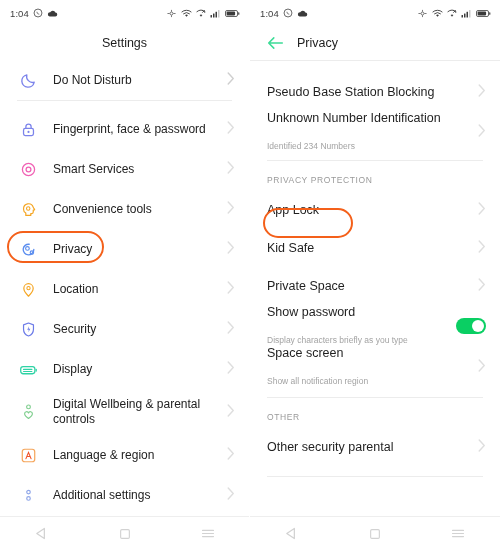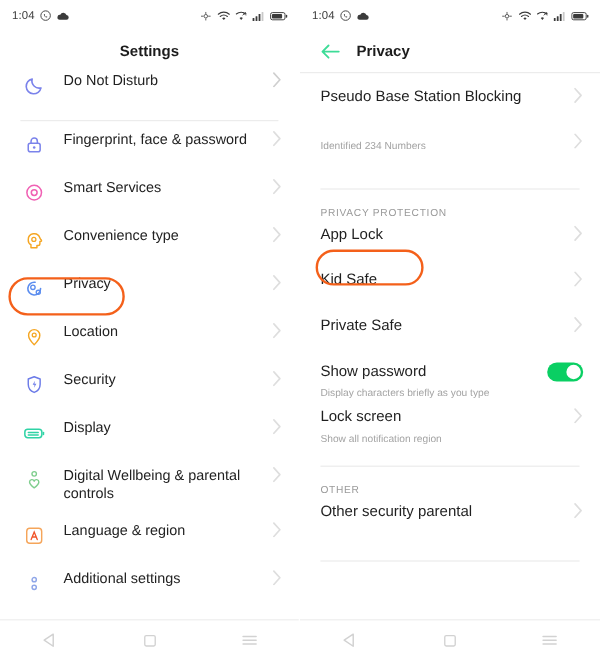--- a/index.html
+++ b/index.html
@@ -21,40 +21,40 @@
   .sb-left { display: flex; align-items: center; gap: 4px; }
   .sb-time { font-size: 9.5px; color: #3c3c3c; letter-spacing: .1px; }
   .sb-right { display: flex; align-items: center; gap: 4px; }
   .sb-ico { display: block; }
 
   
   .titlebar {
     height: 34px; display: flex; align-items: center; justify-content: center;
     position: relative;
   }
-  .title-text { font-size: 12.5px; font-weight: bold; color: #1c1c1c; }
+  .title-text { font-size: 12.5px; font-weight: normal; color: #1c1c1c; }
   .titlebar.with-back { justify-content: flex-start; padding-left: 17px; }
   .back-arrow { margin-right: 13px; display: flex; align-items: center; }
 
   
   .list { padding: 0 0 0 0; }
   .row {
-    display: flex; align-items: flex-start;
+    display: flex; align-items: center;
     padding: 0 14px 0 17px;
     min-height: 40px;
     position: relative;
   }
   .row.tall { min-height: 46px; }
   .row-icon {
     width: 22px; height: 22px; margin-right: 14px;
     flex: 0 0 22px; display: flex; align-items: center; justify-content: center;
   }
   .row-body { flex: 1 1 auto; display: flex; flex-direction: column; justify-content: center; }
   .row-label { font-size: 12px; color: #222; line-height: 15px; }
-  .row-sub { font-size: 8.5px; color: #a3a3a3; line-height: 12px; margin-top: 4px; }
+  .row-sub { font-size: 8.5px; color: #a3a3a3; line-height: 12px; margin-top: 14px; }
   .chev { flex: 0 0 auto; margin-left: 6px; }
 
   .divider { height: 1px; background: #ececec; margin: 0 17px; }
   .section-title {
     font-size: 8.5px; color: #9a9a9a; letter-spacing: .6px;
     padding: 14px 0 6px 17px; text-transform: uppercase;
   }
 
   
   .screen.right .row { padding-left: 17px; min-height: 38px; }
@@ -191,21 +191,21 @@
       </div>
 
       <div class="row">
         <span class="row-icon">
           <svg width="17" height="17" viewBox="0 0 24 24">
             <path d="M5 11a7 7 0 0 1 13.6-2.4c.6 1.6 1.4 2.3 1.9 3 .3.5.1 1-.5 1.1l-1.3.3v2.6c0 1.2-.9 2.1-2.1 2.1h-1.4v2.6H8.2v-3.4c-2-1-3.2-3-3.2-5.3z" fill="none" stroke="#F5A623" stroke-width="1.7" stroke-linejoin="round"></path>
             <circle cx="11.6" cy="10.6" r="2.4" fill="none" stroke="#F5A623" stroke-width="1.5"></circle>
           </svg>
         </span>
         <div class="row-body">
-          <span class="row-label">Convenience type</span>
+          <span class="row-label">Convenience tools</span>
         </div>
         <span class="chev">
           <svg width="8" height="13" viewBox="0 0 8 14">
               <path d="M1 1l5.4 6L1 13" fill="none" stroke="#dedede" stroke-width="1.5" stroke-linecap="round" stroke-linejoin="round"></path>
             </svg>
         </span>
       </div>
 
       <div class="row">
         <span class="row-icon">
@@ -413,20 +413,21 @@
         </div>
         <span class="chev">
           <svg width="8" height="13" viewBox="0 0 8 14">
               <path d="M1 1l5.4 6L1 13" fill="none" stroke="#dedede" stroke-width="1.5" stroke-linecap="round" stroke-linejoin="round"></path>
             </svg>
         </span>
       </div>
 
       <div class="row tall">
         <div class="row-body">
+          <span class="row-label">Unknown Number Identification</span>
           <span class="row-sub">Identified 234 Numbers</span>
         </div>
         <span class="chev">
           <svg width="8" height="13" viewBox="0 0 8 14">
               <path d="M1 1l5.4 6L1 13" fill="none" stroke="#dedede" stroke-width="1.5" stroke-linecap="round" stroke-linejoin="round"></path>
             </svg>
         </span>
       </div>
 
       <div class="divider" style="margin-top:8px"></div>
@@ -450,42 +451,42 @@
         </div>
         <span class="chev">
           <svg width="8" height="13" viewBox="0 0 8 14">
               <path d="M1 1l5.4 6L1 13" fill="none" stroke="#dedede" stroke-width="1.5" stroke-linecap="round" stroke-linejoin="round"></path>
             </svg>
         </span>
       </div>
 
       <div class="row">
         <div class="row-body">
-          <span class="row-label">Private Safe</span>
+          <span class="row-label">Private Space</span>
         </div>
         <span class="chev">
           <svg width="8" height="13" viewBox="0 0 8 14">
               <path d="M1 1l5.4 6L1 13" fill="none" stroke="#dedede" stroke-width="1.5" stroke-linecap="round" stroke-linejoin="round"></path>
             </svg>
         </span>
       </div>
 
       <div class="row tall">
         <div class="row-body">
           <span class="row-label">Show password</span>
           <span class="row-sub">Display characters briefly as you type</span>
         </div>
         <span class="toggle">
           <span class="knob"></span>
         </span>
       </div>
 
       <div class="row tall">
         <div class="row-body">
-          <span class="row-label">Lock screen</span>
+          <span class="row-label">Space screen</span>
           <span class="row-sub">Show all notification region</span>
         </div>
         <span class="chev">
           <svg width="8" height="13" viewBox="0 0 8 14">
               <path d="M1 1l5.4 6L1 13" fill="none" stroke="#dedede" stroke-width="1.5" stroke-linecap="round" stroke-linejoin="round"></path>
             </svg>
         </span>
       </div>
 
       <div class="divider" style="margin-top:10px"></div>

